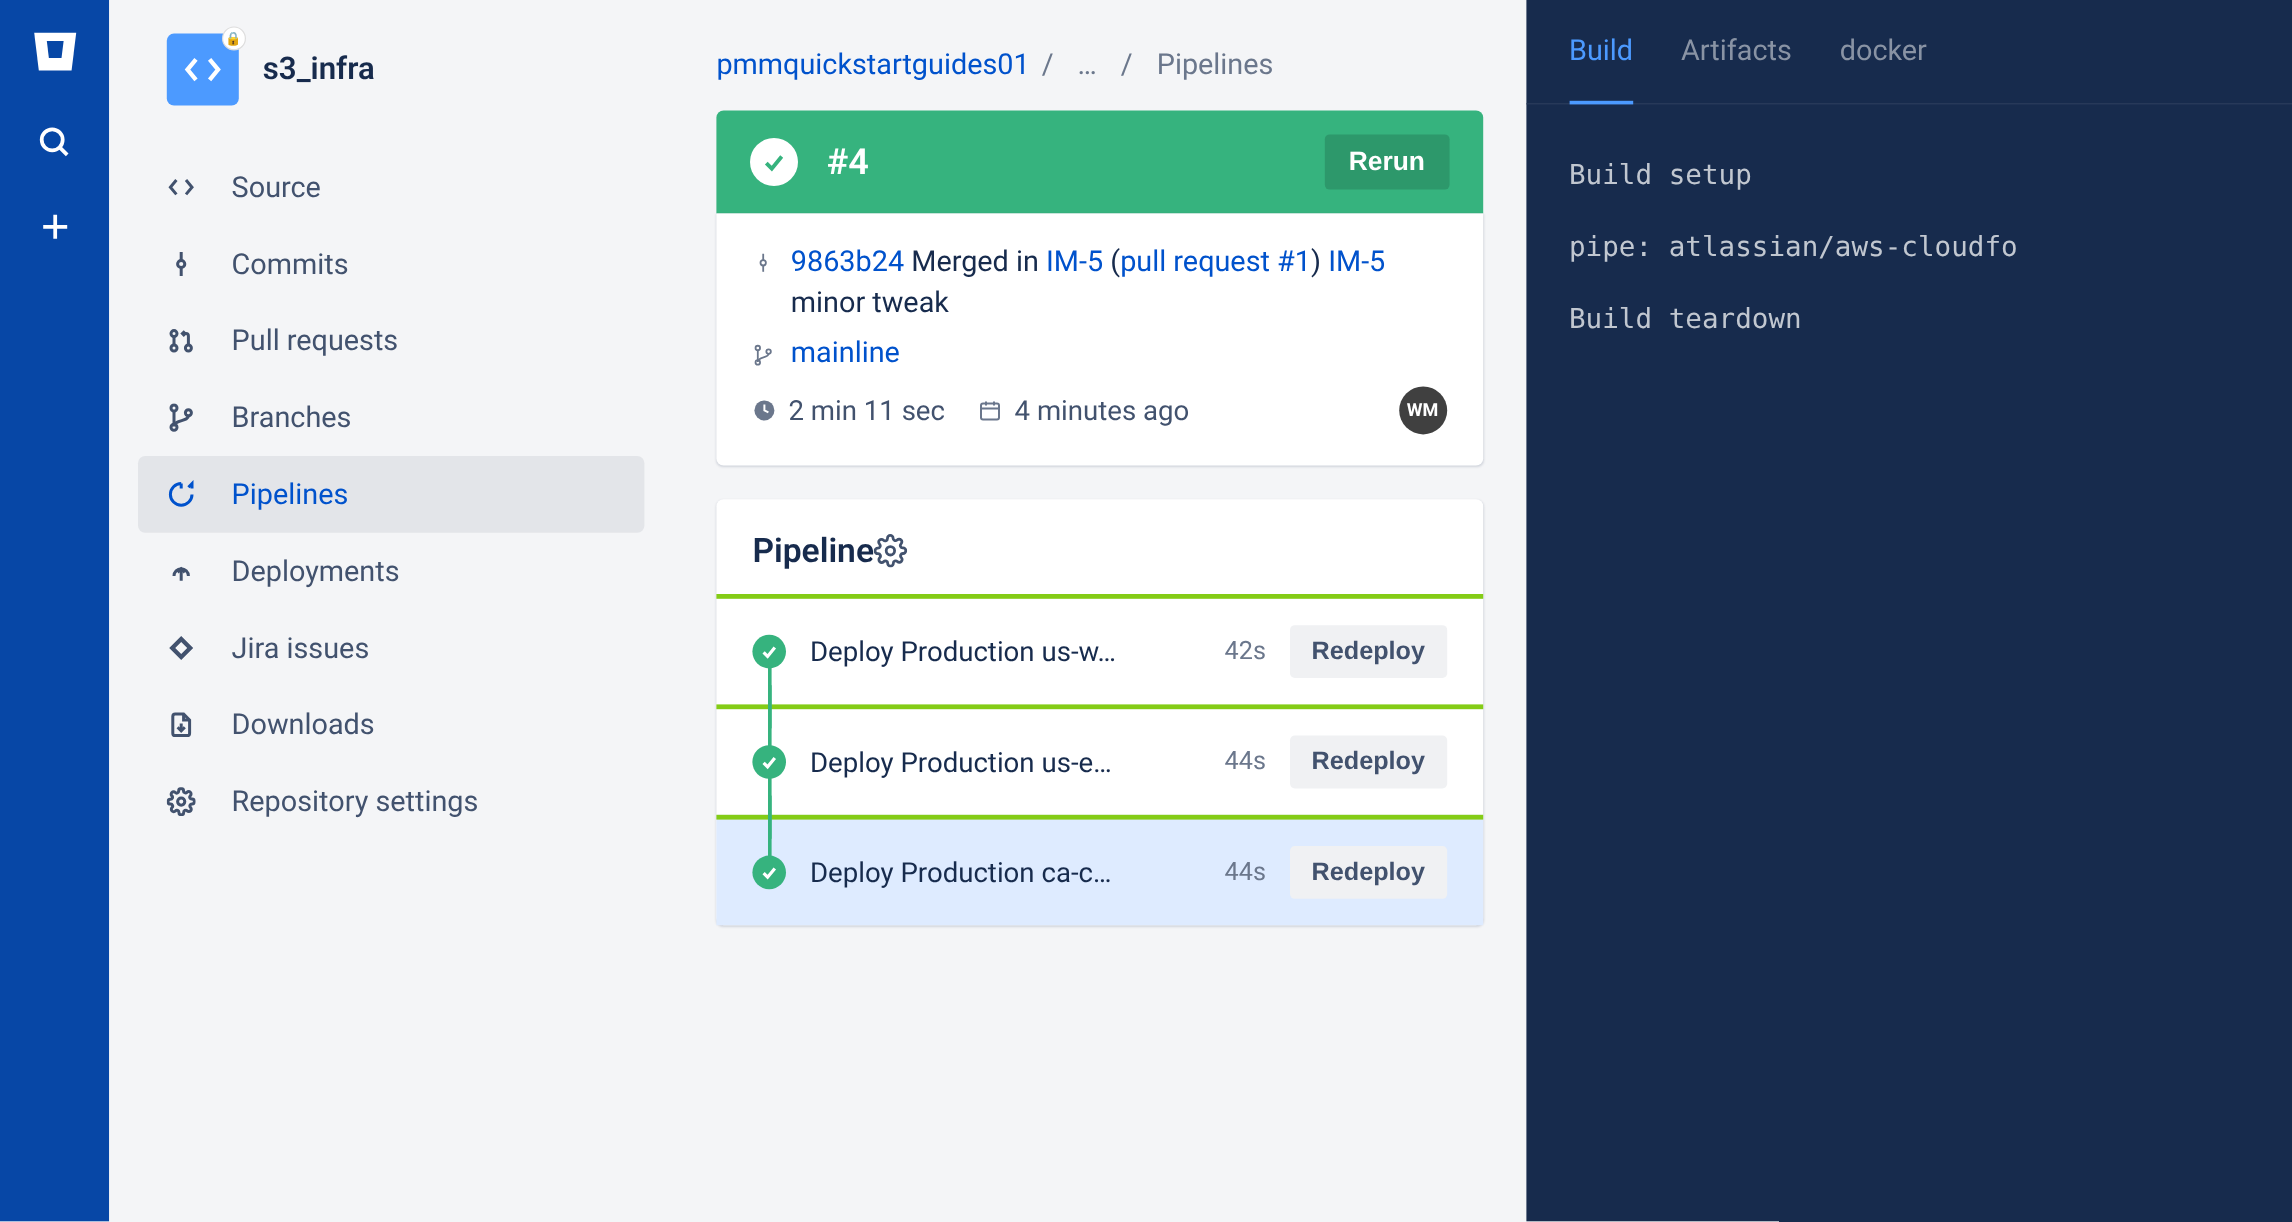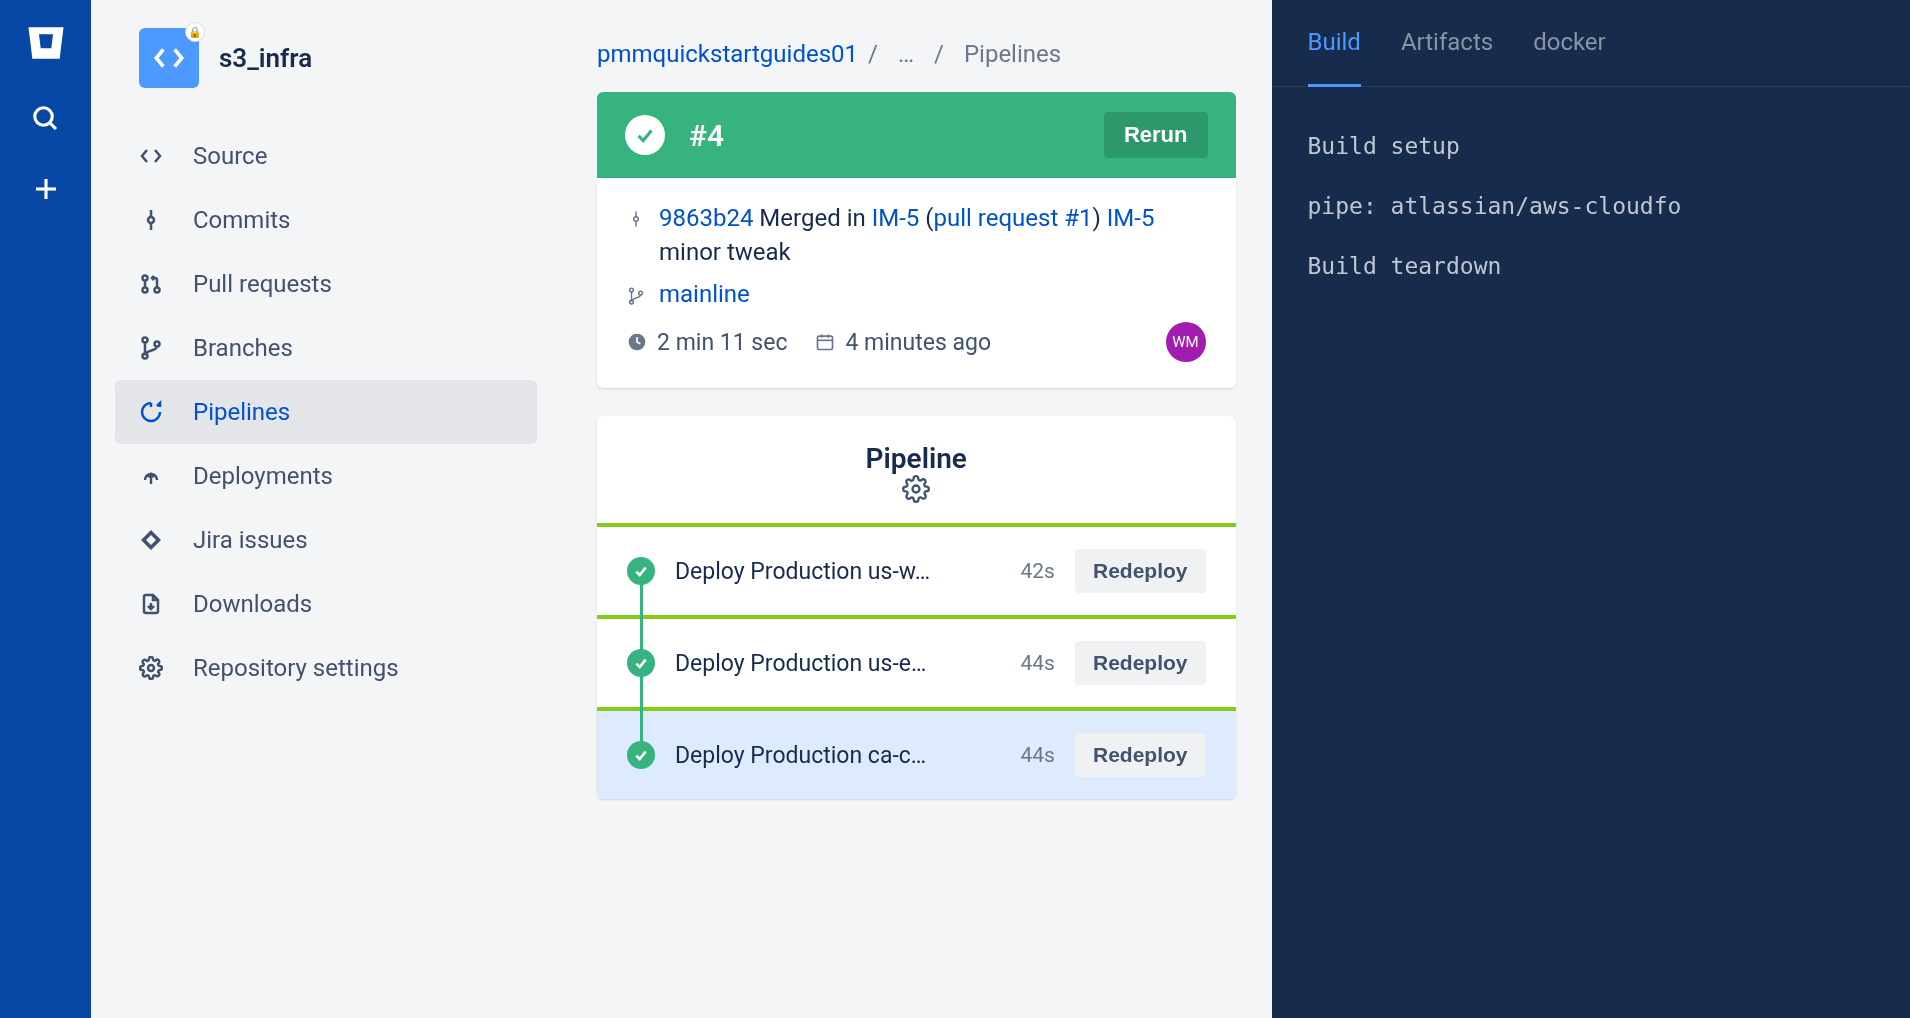--- a/index.html
+++ b/index.html
@@ -66,23 +66,23 @@
 }
 .run-num { font-size: 30px; font-weight: 600; }
 .rerun-btn { background: rgba(0,0,0,0.15); color:#fff; border:none; padding:10px 20px; font-size:22px; font-weight:600; border-radius:4px; cursor:pointer; }
 .run-card { background:#fff; border-radius:0 0 6px 6px; padding: 26px 30px; box-shadow: 0 1px 2px rgba(9,30,66,0.15);}
 .commit-line { display:flex; align-items:flex-start; gap:14px; font-size:24px; color:#172b4d; margin-bottom:14px;}
 .commit-icon { color:#6b778c; margin-top:4px; flex-shrink:0;}
 .link { color:#0052cc; text-decoration:none; }
 .branch-line, .reports-line { display:flex; align-items:center; gap:14px; font-size:24px; margin-bottom:14px;}
 .meta-line { display:flex; align-items:center; gap:28px; font-size:23px; color:#42526e; margin-top:10px;}
 .meta-item { display:flex; align-items:center; gap:10px;}
-.avatar { width:40px; height:40px; border-radius:50%; background:#a21caf; color:#fff; display:flex; align-items:center; justify-content:center; font-size:15px; font-weight:400; margin-left:auto;}
+.avatar { width:40px; height:40px; border-radius:50%; background:#404040; color:#fff; display:flex; align-items:center; justify-content:center; font-size:15px; font-weight:700; margin-left:auto;}
 .pipeline-card { background:#fff; border-radius:6px; margin-top:28px; padding:26px 0 0 0; box-shadow: 0 1px 2px rgba(9,30,66,0.15);}
-.pipeline-head { display:flex; align-items:center; justify-content:flex-start; padding: 0 30px 20px 30px; flex-direction: column;}
+.pipeline-head { display:flex; align-items:center; justify-content:flex-start; padding: 0 30px 20px 30px;}
 .pipeline-title { font-size:28px; font-weight:600; color:#172b4d;}
 .gear { color:#42526e; cursor:pointer;}
 .stage-row { display:flex; align-items:center; padding:22px 30px; border-top:4px solid #84cc16; gap:20px; position:relative;}
 .stage-row.selected { background:#deebff; }
 .stage-icon { width:28px; height:28px; background:#36B37E; border-radius:50%; display:flex; align-items:center; justify-content:center; color:#fff; flex-shrink:0; z-index:2;}
 .stage-connector { position:absolute; left:43px; top:-20px; bottom:50%; width:3px; background:#36B37E; z-index:1;}
 .stage-connector.down { top:50%; bottom:-20px;}
 .stage-name { flex:1; font-size:23px; color:#172b4d; white-space:nowrap; overflow:hidden; text-overflow:ellipsis;}
 .stage-dur { color:#6b778c; font-size:21px;}
 .redeploy-btn { background:#f0f1f3; color:#42526e; border:none; padding:10px 18px; font-size:21px; font-weight:600; border-radius:4px; cursor:pointer;}

